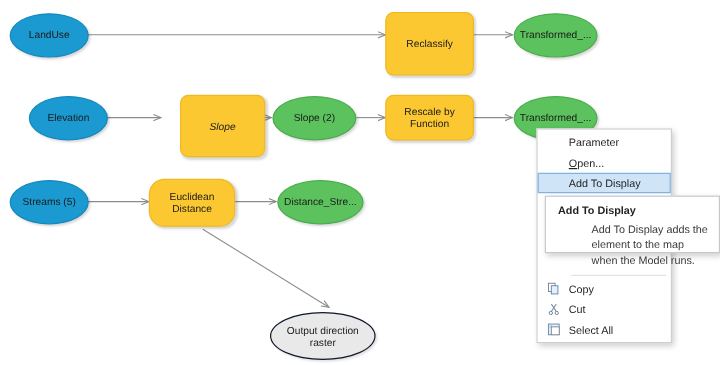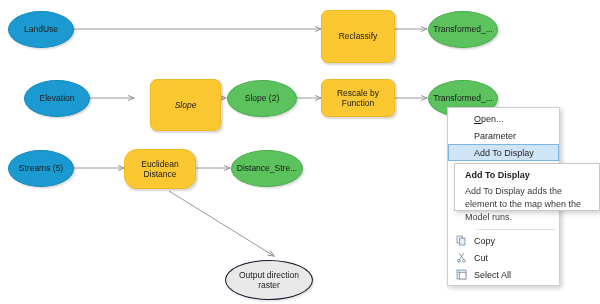--- a/index.html
+++ b/index.html
@@ -129,20 +129,21 @@
   .tooltip .tt-title {
     font-size: 9px;
     font-weight: bold;
     color: #1f1f1f;
     margin-bottom: 5px;
   }
   .tooltip .tt-body {
     font-size: 9px;
     color: #3a3a3a;
     line-height: 1.45;
+    margin-left: 28px;
   }
   .ico { display:block; }
 </style>
 </head>
 <body>
 
 <div id="canvas">
 
   <svg id="wires" viewBox="0 0 600 304" width="600" height="304">
     <defs>
@@ -211,26 +212,26 @@
 
   <div class="node ellipse n-derived" style="left:225px; top:260px; width:88px; height:40px;">
     <span class="lbl">Output direction
 raster</span>
   </div>
 
   <div class="ctx-menu" style="left:447px; top:107px; width:113px;">
 
     <div class="ctx-item">
       <span class="gutter"></span>
+      <span class="txt">Parameter</span>
+    </div>
+
+    <div class="ctx-item">
+      <span class="gutter"></span>
       <span class="txt"><span class="accel">O</span>pen...</span>
-    </div>
-
-    <div class="ctx-item">
-      <span class="gutter"></span>
-      <span class="txt">Parameter</span>
     </div>
 
     <div class="ctx-item sel">
       <span class="gutter"></span>
       <span class="txt">Add To Display</span>
     </div>
 
     <div class="ctx-item">
       <span class="gutter"></span>
       <span class="txt">Create Label</span>

